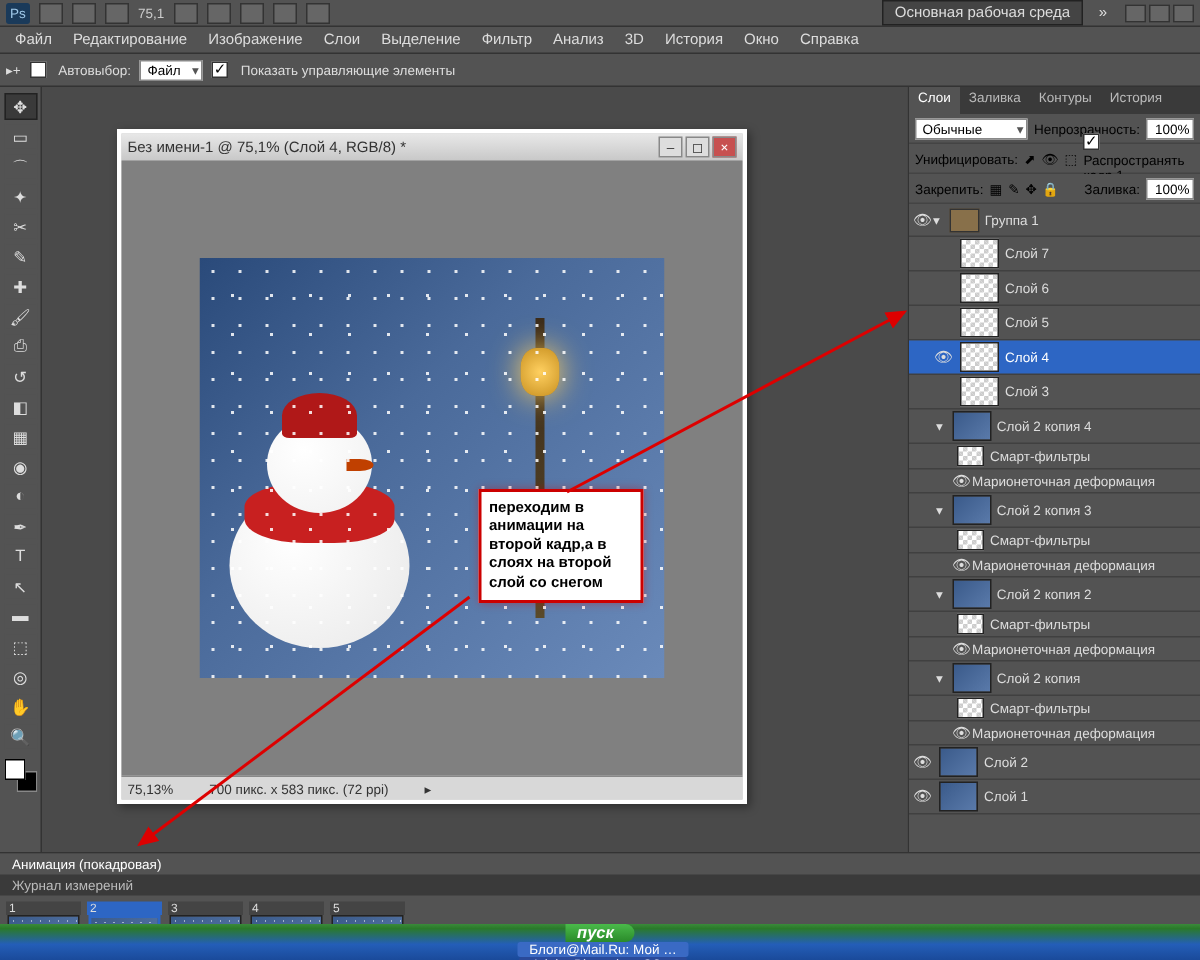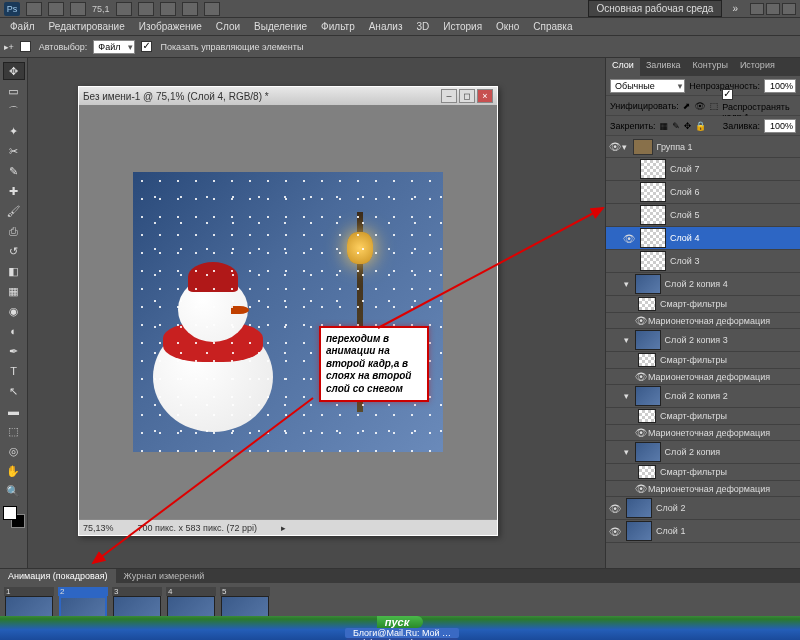--- a/index.html
+++ b/index.html
@@ -20,60 +20,60 @@
   .sel { background:#fff; color:#000; padding:1px 14px 1px 4px; border:1px solid #888; position:relative; }
   .sel::after { content:"▾"; position:absolute; right:2px; color:#555; }
   .mainarea { display:flex; height:510px; }
   .toolbox { width:28px; background:#535353; border-right:1px solid #333; display:flex; flex-direction:column; align-items:center; padding-top:4px; gap:2px; }
   .tool { width:22px; height:18px; background:#535353; border:1px solid #535353; display:flex; align-items:center; justify-content:center; color:#ddd; font-size:11px; }
   .tool.sel-tool { background:#3a3a3a; border:1px solid #222; }
   .swatch { width:22px; height:22px; margin-top:4px; position:relative; }
   .sw-f { width:14px; height:14px; background:#fff; border:1px solid #000; position:absolute; top:0; left:0; }
   .sw-b { width:14px; height:14px; background:#000; border:1px solid #888; position:absolute; bottom:0; right:0; }
   .canvas-area { flex:1; background:#4a4a4a; position:relative; overflow:hidden; }
-  .docwin { position:absolute; top:28px; left:50px; width:420px; height:450px; background:#c0c0c0; border:1px solid #ffffff; box-shadow:2px 2px 6px rgba(0,0,0,0.4); }
+  .docwin { position:absolute; top:28px; left:50px; width:420px; height:450px; background:#c0c0c0; border:3px solid #ffffff; box-shadow:2px 2px 6px rgba(0,0,0,0.4); }
   .doctitle { height:18px; background:linear-gradient(#e8e8e8,#c8c8c8); display:flex; align-items:center; padding:0 4px; font-size:10px; color:#333; }
   .docctl { margin-left:auto; display:flex; gap:2px; }
   .docctl span { width:16px; height:14px; background:#ddd; border:1px solid #888; display:flex; align-items:center; justify-content:center; font-size:9px; }
   .docctl .close { background:#c75050; color:#fff; }
   .doccanvas { width:100%; height:calc(100% - 34px); background:#808080; display:flex; align-items:center; justify-content:center; position:relative; }
   .snowman-img { width:310px; height:280px; position:relative; overflow:hidden; }
   .sky { position:absolute; inset:0; background:linear-gradient(135deg,#2a4a7a 0%,#4a6a9a 40%,#6a8aba 100%); }
   .snowman { position:absolute; left:20px; bottom:20px; }
   .sn-body { width:120px; height:110px; background:radial-gradient(circle at 35% 35%,#fff,#e8e8e8); border-radius:50%; position:absolute; bottom:0; left:0; }
   .sn-head { width:70px; height:65px; background:radial-gradient(circle at 35% 35%,#fff,#f0f0f0); border-radius:50%; position:absolute; bottom:90px; left:25px; }
   .sn-hat { width:50px; height:30px; background:#b01818; border-radius:50% 50% 10% 10%; position:absolute; bottom:140px; left:35px; }
   .sn-scarf { width:100px; height:40px; background:#c82020; position:absolute; bottom:70px; left:10px; border-radius:40%; }
   .sn-nose { width:18px; height:8px; background:#c04000; position:absolute; bottom:118px; left:78px; border-radius:0 50% 50% 0; }
   .lamp-post { width:6px; height:200px; background:linear-gradient(#3a2a1a,#5a4a2a); position:absolute; right:80px; bottom:40px; }
   .lamp { width:26px; height:32px; background:radial-gradient(circle,#ffd060,#c89020); position:absolute; right:70px; top:60px; border-radius:40%; box-shadow:0 0 20px #ffd060; }
   .snow-dots { position:absolute; inset:0; background-image:radial-gradient(circle,#fff 1px,transparent 1px),radial-gradient(circle,#fff 1px,transparent 1px); background-size:18px 18px,26px 26px; background-position:0 0,9px 12px; opacity:0.85; }
   .callout { position:absolute; right:14px; bottom:50px; width:110px; background:#fff; border:2px solid #c00; padding:5px; box-shadow:0 0 6px rgba(200,0,0,0.4); }
-  .callout p { font-size:10px; font-weight:bold; color:#000; line-height:1.25;font-style:italic; }
+  .callout p { font-size:10px; font-weight:bold; color:#000; line-height:1.25; }
   .docstatus { height:16px; background:#d8d8d8; border-top:1px solid #888; display:flex; align-items:center; padding:0 4px; font-size:9px; color:#333; gap:24px; }
   .rightpanels { width:195px; background:#535353; border-left:1px solid #333; display:flex; flex-direction:column; font-size:9px; }
   .panel-tabs { display:flex; background:#3a3a3a; height:18px; }
   .ptab { padding:2px 6px; color:#bbb; font-size:9px; }
   .ptab.active { background:#535353; color:#fff; }
   .panel-bar { height:20px; display:flex; align-items:center; padding:0 4px; gap:4px; background:#535353; border-bottom:1px solid #444; }
   .panel-bar .sel { font-size:9px; }
   .numbox { background:#fff; color:#000; width:32px; padding:1px 2px; border:1px solid #888; text-align:right; }
   .layers { flex:1; overflow:auto; background:#535353; }
   .layer-row { display:flex; align-items:center; min-height:22px; border-bottom:1px solid #404040; padding-left:2px; }
   .layer-row.sel-row { background:#2d66c4; }
   .eye { width:14px; text-align:center; color:#ddd; font-size:10px; }
   .thumb { width:26px; height:20px; background:#fff; border:1px solid #222; margin:1px 4px; background-image:linear-gradient(45deg,#ccc 25%,transparent 25%,transparent 75%,#ccc 75%),linear-gradient(45deg,#ccc 25%,transparent 25%,transparent 75%,#ccc 75%); background-size:6px 6px; background-position:0 0,3px 3px; }
   .thumb.img { background:linear-gradient(135deg,#3a5a8a,#5a7aaa); }
   .lname { color:#ddd; font-size:9px; flex:1; }
   .layer-row.sel-row .lname { color:#fff; }
   .sub { padding-left:28px; min-height:16px; font-size:9px; color:#bbb; }
   .group-row .arrow { color:#ddd; margin-right:2px; }
   .group-ico { width:20px; height:16px; background:#88704a; border:1px solid #333; margin:1px 4px; }
   .anim-panel { height:74px; background:#535353; border-top:1px solid #333; }
-  .anim-tabs { display:flex; background:#3a3a3a; }
+  .anim-tabs { display:flex; background:#3a3a3a;flex-direction:column; }
   .anim-tabs span { padding:2px 8px; color:#bbb; font-size:9px; }
   .anim-tabs span.active { background:#535353; color:#fff; }
   .frames { display:flex; gap:4px; padding:4px; }
   .frame { width:50px; display:flex; flex-direction:column; align-items:center; }
   .frame-num { width:100%; background:#444; color:#ddd; font-size:8px; padding:0 2px; }
   .frame-thumb { width:48px; height:36px; background:linear-gradient(135deg,#3a5a8a,#5a7aaa); border:1px solid #222; position:relative; }
   .frame.sel-fr .frame-thumb { border:2px solid #2d66c4; }
   .frame.sel-fr .frame-num { background:#2d66c4; }
   .frame-time { font-size:8px; color:#ddd; }
   .frame-thumb::after { content:""; position:absolute; inset:0; background-image:radial-gradient(circle,#fff 0.5px,transparent 0.5px); background-size:6px 6px; }

